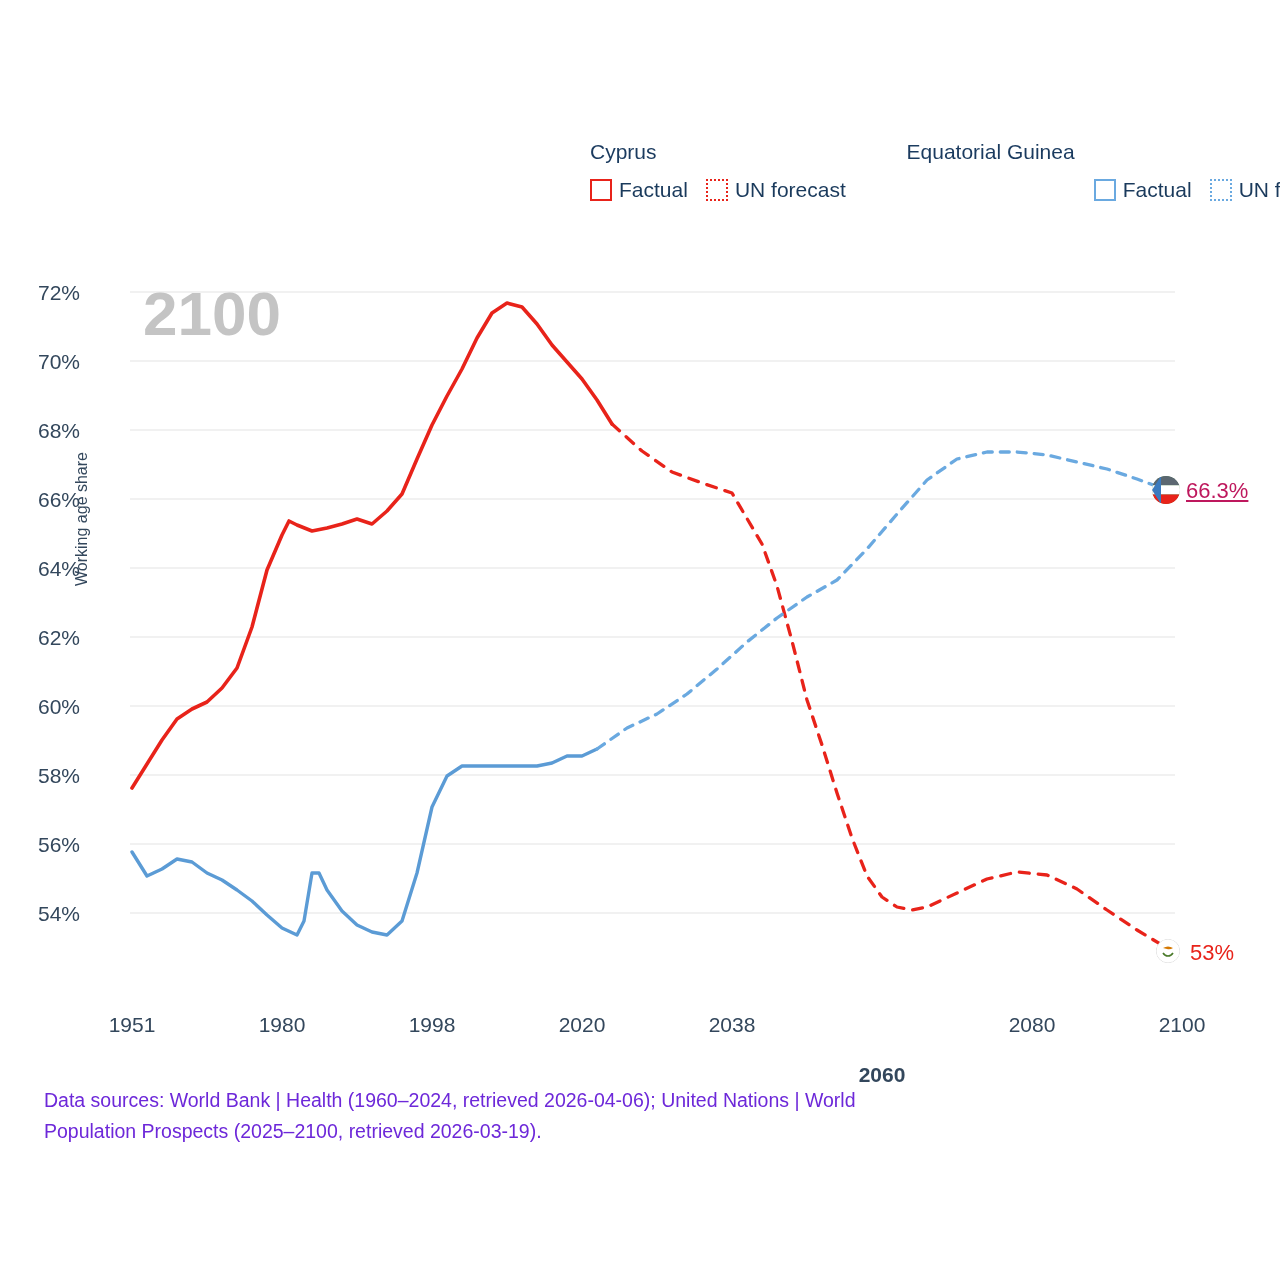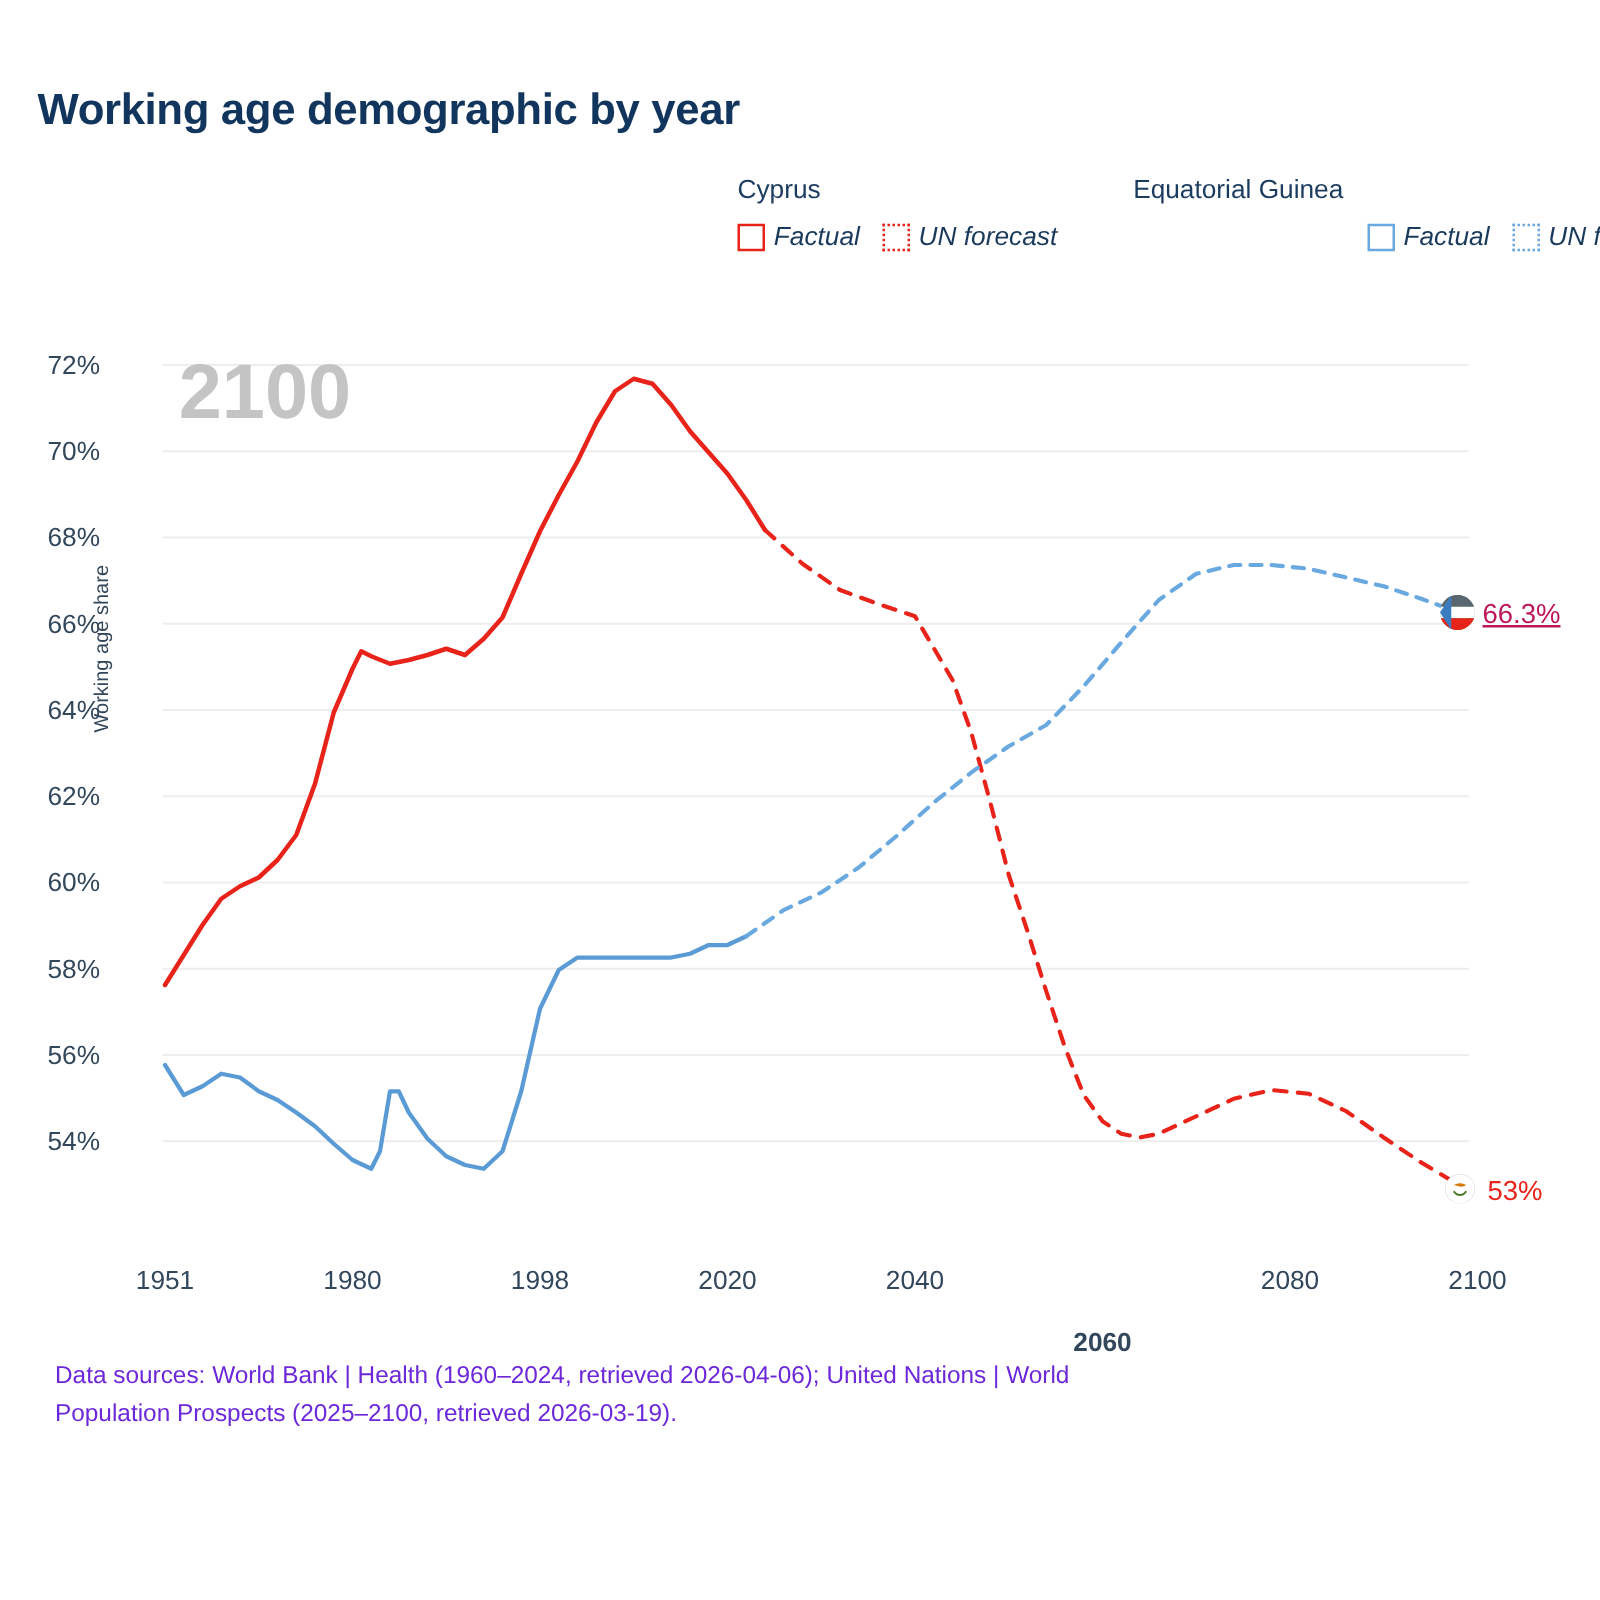--- a/index.html
+++ b/index.html
@@ -44,21 +44,20 @@
   .legend-group-title {
     font-size: 21px;
     color: #1b3b5f;
     white-space: nowrap;
   }
   .legend-rows {
     display: flex;
     gap: 248px;
     margin-top: 14px;
     font-size: 21px;
-    font-style: italic;
   }
   .legend-items {
     display: flex;
     gap: 18px;
     align-items: center;
   }
   .legend-item {
     display: flex;
     align-items: center;
     gap: 7px;
@@ -138,21 +137,20 @@
     color: #6d28d9;
   }
   .footer .src-line2 { display: block; }
   .footer .credit { display: block; margin-top: 10px; }
 </style>
 </head>
 <body>
 
 <div class="page">
 
-  <div id="chart-title">Working age demographic by year</div>
 
   <div class="legend">
     <div class="legend-groups">
       <div class="legend-group-title">Cyprus</div>
       <div class="legend-group-title">Equatorial Guinea</div>
     </div>
     <div class="legend-rows">
       <div class="legend-items">
         <div class="legend-item">
           <span class="swatch solid-red"></span>
@@ -211,21 +209,21 @@
   <div class="ytick" style="left:-10px; top:557px;">64%</div>
   <div class="ytick" style="left:-10px; top:488px;">66%</div>
   <div class="ytick" style="left:-10px; top:419px;">68%</div>
   <div class="ytick" style="left:-10px; top:350px;">70%</div>
   <div class="ytick" style="left:-10px; top:281px;">72%</div>
 
   <div class="xtick" style="left:82px; top:1013px;">1951</div>
   <div class="xtick" style="left:232px; top:1013px;">1980</div>
   <div class="xtick" style="left:382px; top:1013px;">1998</div>
   <div class="xtick" style="left:532px; top:1013px;">2020</div>
-  <div class="xtick" style="left:682px; top:1013px;">2040</div>
+  <div class="xtick" style="left:682px; top:1013px;">2038</div>
   <div class="xtick" style="left:832px; top:1063px;font-weight:bold;">2060</div>
   <div class="xtick" style="left:982px; top:1013px;">2080</div>
   <div class="xtick" style="left:1132px; top:1013px;">2100</div>
 
   <div class="flag-marker" style="left:1152px; top:476px; width:28px; height:28px;">
     <svg width="28" height="28" viewBox="0 0 28 28">
       <circle cx="14" cy="14" r="14" fill="#4a8a3f"></circle>
       <path d="M0,0 H28 V9.3 H0 Z" fill="#5b6770"></path>
       <path d="M0,9.3 H28 V18.6 H0 Z" fill="#ffffff"></path>
       <path d="M0,18.6 H28 V28 H0 Z" fill="#e8231a"></path>

